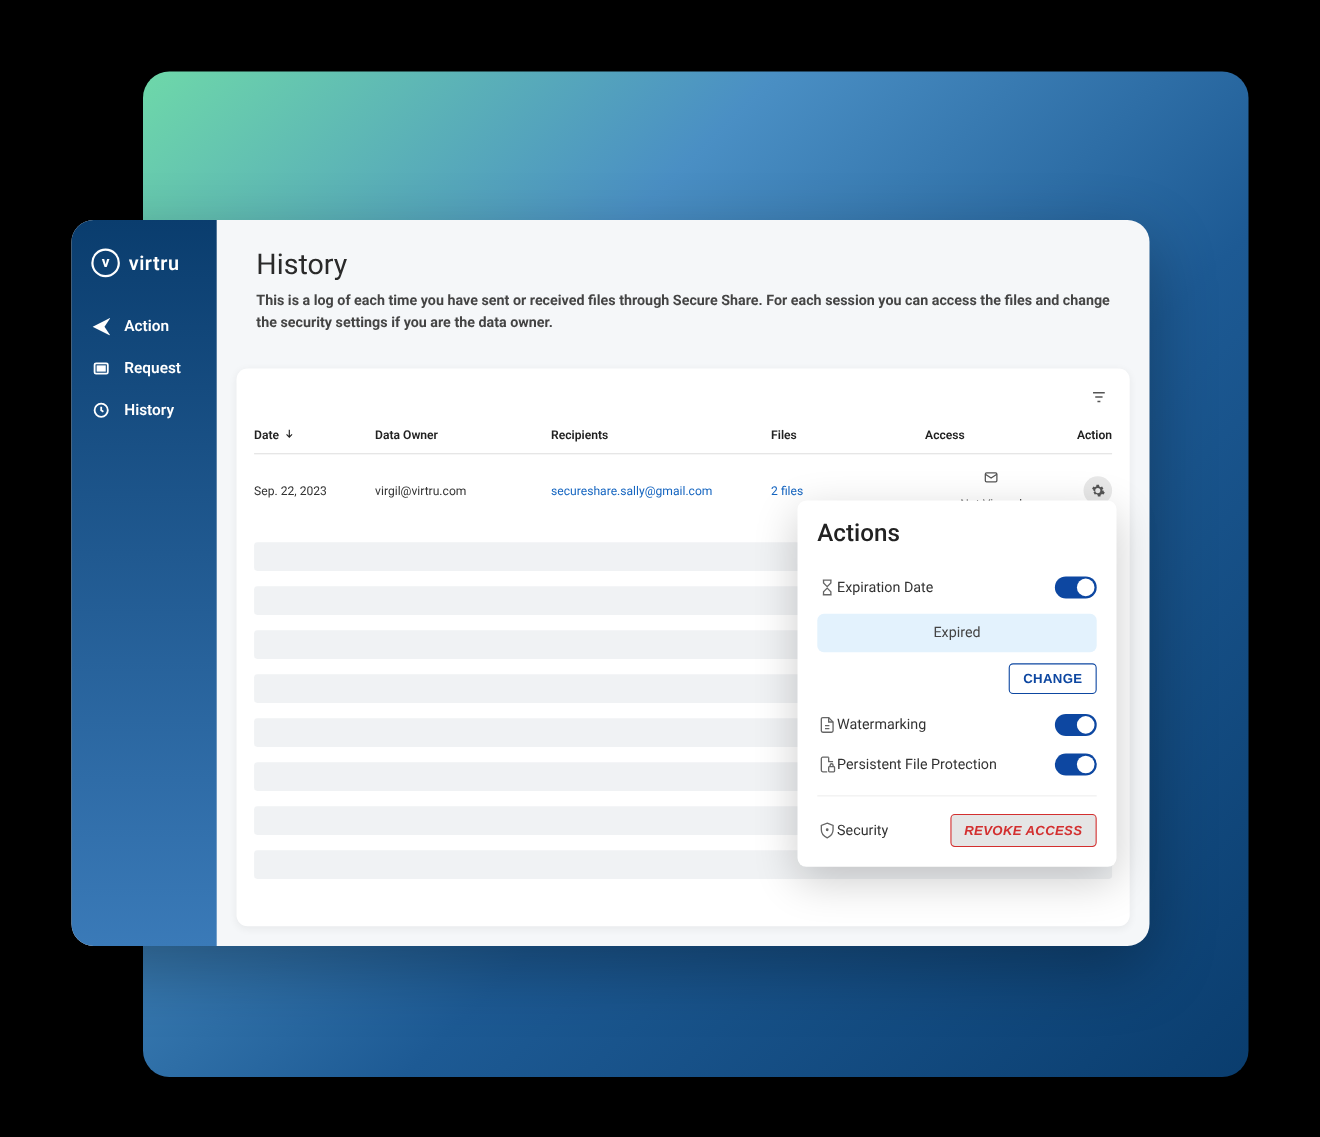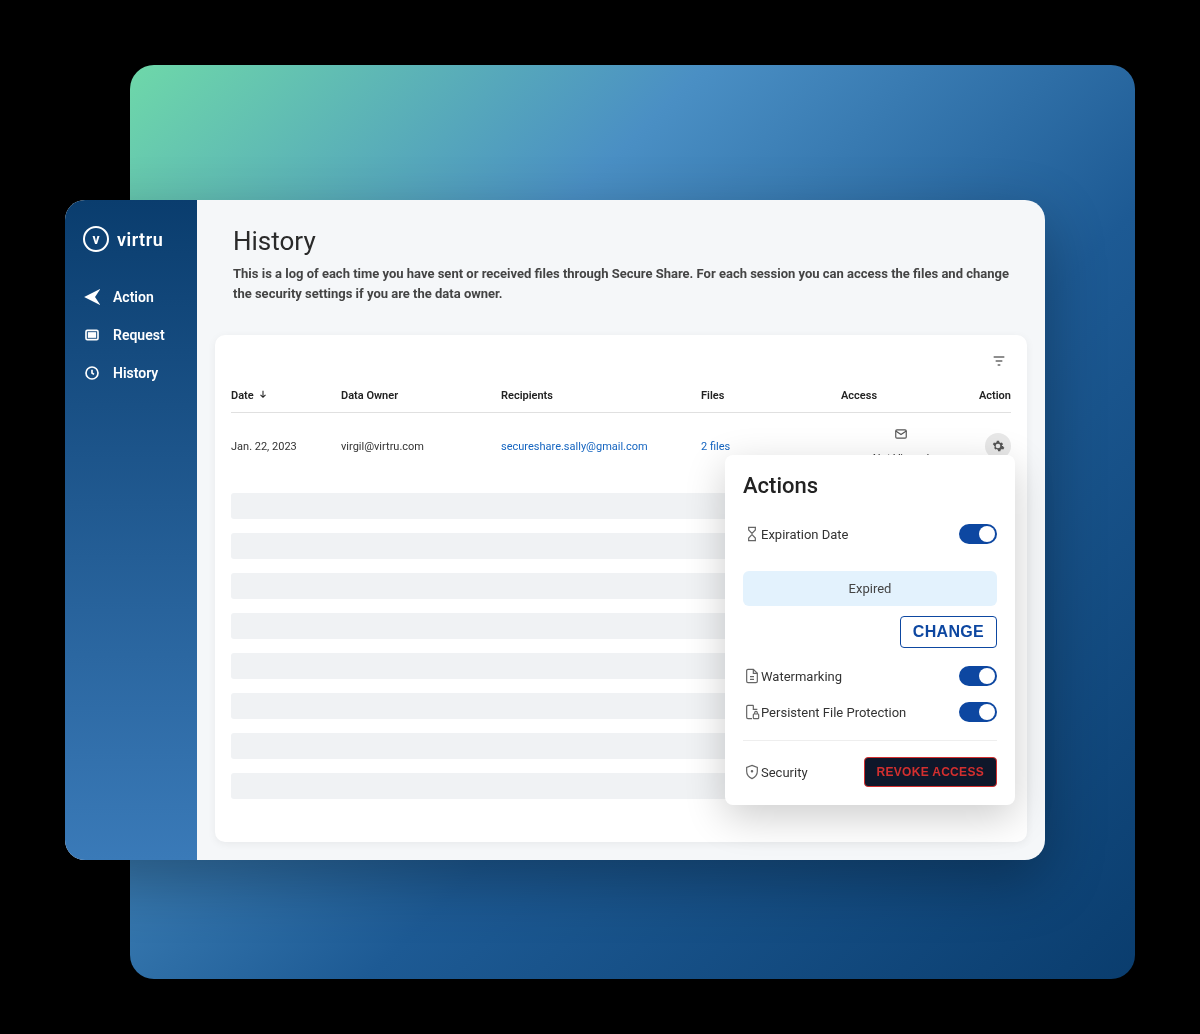--- a/index.html
+++ b/index.html
@@ -216,48 +216,49 @@
       background: #fff;
       border-radius: 50%;
     }
     .exp-pill {
       background: #e3f2fd;
       color: #444;
       text-align: center;
       padding: 10px;
       border-radius: 6px;
       font-size: 13px;
-      margin: 19px 0 10px 0;
+      margin: 6px 0 10px 0;
     }
     .change-row {
       display: flex;
       justify-content: flex-end;
       padding-bottom: 10px;
     }
     .btn-outline {
       border: 1.5px solid #0d47a1;
       background: #fff;
       color: #0d47a1;
-      font-size: 16px;
+      font-size: 12px;
       font-weight: 600;
       padding: 6px 12px;
       border-radius: 4px;
       cursor: pointer;
       letter-spacing: 0.3px;
     }
     .btn-danger {
       border: 1.5px solid #d32f2f;
-      background: #0f172a;
+      background: #e5e5e5;
       color: #d32f2f;
       font-size: 12px;
       font-weight: 600;
       padding: 7px 12px;
       border-radius: 4px;
       cursor: pointer;
       letter-spacing: 0.3px;
+      font-style: italic;
     }
     .sep {
       height: 1px;
       background: #eee;
       margin: 10px 0;
     }
     .security-row {
       display: flex;
       align-items: center;
       padding-top: 6px;
@@ -331,21 +332,21 @@
             </span>
           </div>
           <div>Data Owner</div>
           <div>Recipients</div>
           <div>Files</div>
           <div>Access</div>
           <div class="col-action">Action</div>
         </div>
 
         <div class="tbl-row">
-          <div>Jan. 22, 2023</div>
+          <div>Sep. 22, 2023</div>
           <div>virgil@virtru.com</div>
           <div class="link-text">secureshare.sally@gmail.com</div>
           <div class="link-text">2 files</div>
           <div class="access-cell">
             <span>
               <svg width="14" height="14" viewBox="0 0 24 24" fill="none" stroke="#555" stroke-width="2">
                   <rect x="3" y="5" width="18" height="14" rx="2"></rect>
                   <path d="M3 7l9 6 9-6"></path>
                 </svg>
             </span>

